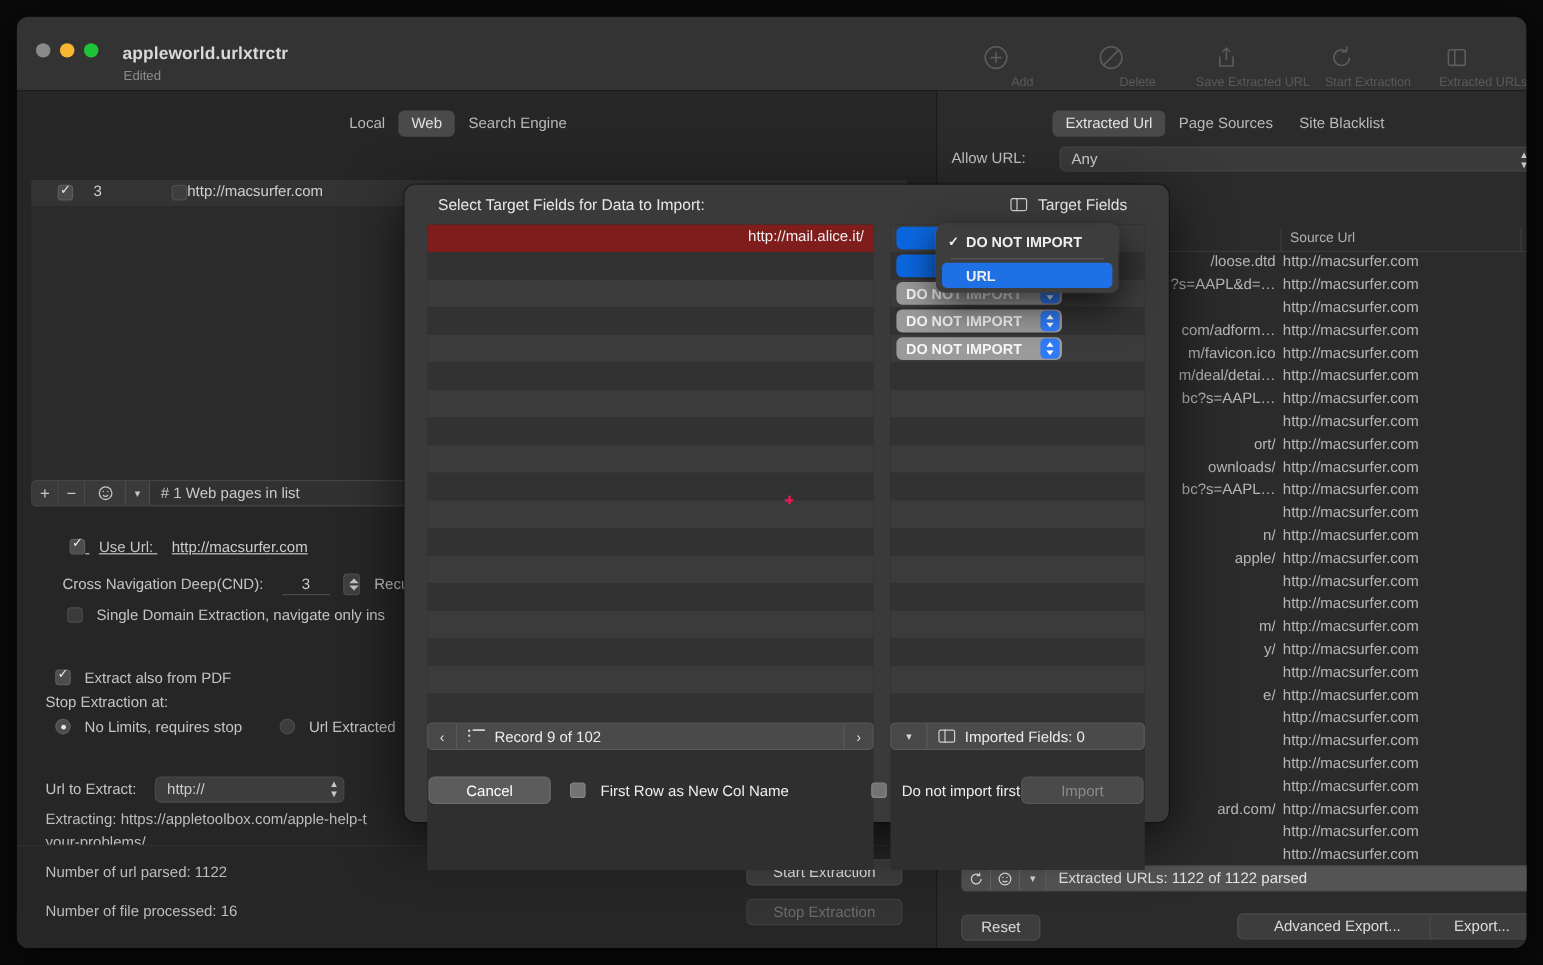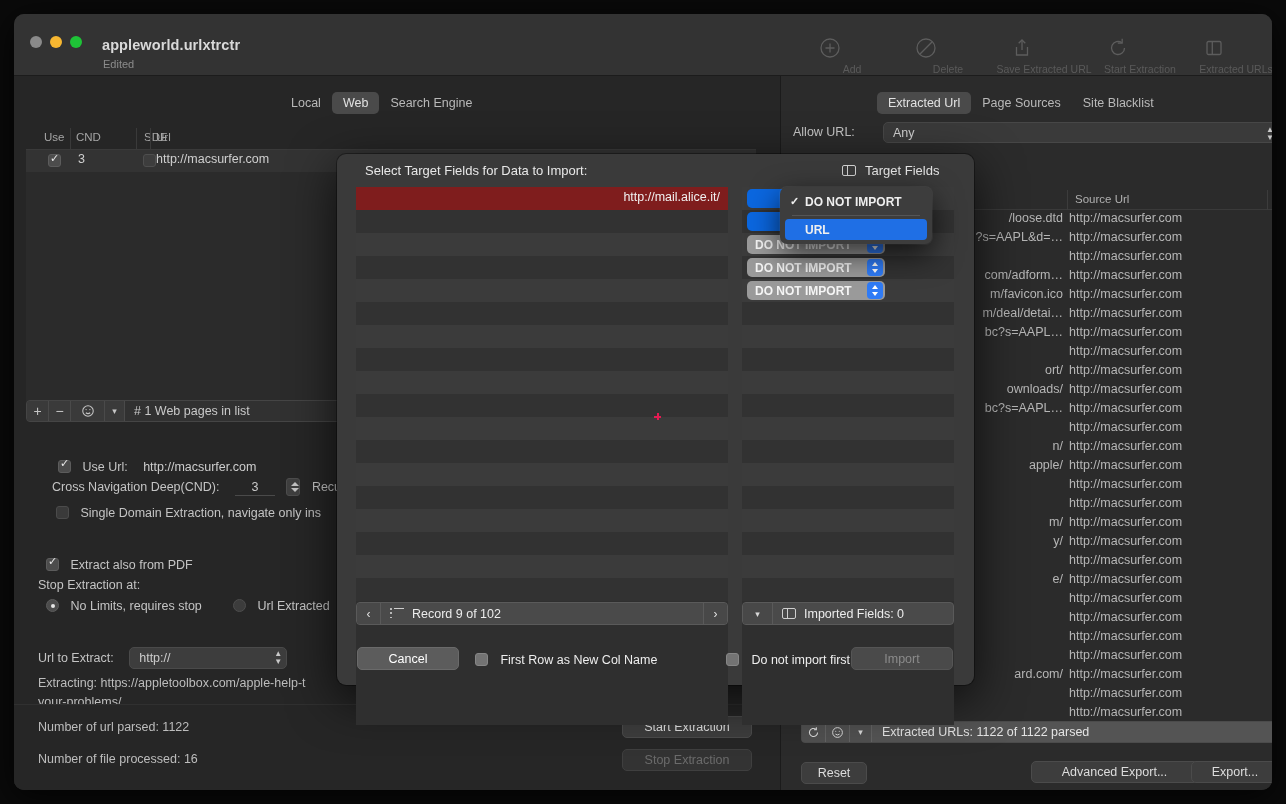--- a/index.html
+++ b/index.html
@@ -429,29 +429,20 @@
   </div>
 
   <div class="pane-left">
 
     <div class="left-tabs segmented">
       <span class="seg">Local</span>
       <span class="seg on">Web</span>
       <span class="seg">Search Engine</span>
     </div>
 
-    <div class="lt-head">
-      <span class="lt-col-use">Use</span>
-      <span class="lt-col-cnd">CND</span>
-      <span class="lt-col-sde">SDE</span>
-      <span class="lt-col-url">Url</span>
-      <i class="lt-sep" style="left:44px"></i>
-      <i class="lt-sep" style="left:110px"></i>
-      <i class="lt-sep" style="left:124px"></i>
-    </div>
 
     <div class="lt-row">
       <span class="lt-check"></span>
       <span class="lt-cnd">3</span>
       <span class="lt-sde"></span>
       <span class="lt-url">http://macsurfer.com</span>
     </div>
     <div class="lt-body"></div>
 
     <div class="strip">
@@ -462,21 +453,21 @@
           <circle cx="8" cy="8" r="6"></circle>
               <circle cx="5.8" cy="6.4" r=".7" fill="#c6c6c6" stroke="none"></circle>
           <circle cx="10.2" cy="6.4" r=".7" fill="#c6c6c6" stroke="none"></circle>
           <path d="M5.5 10 q2.5 2 5 0"></path>
         </svg>
       </div>
       <div class="strip-btn chev">▾</div>
       <div class="strip-field"># 1 Web pages in list</div>
     </div>
 
-    <div class="row-line" style="left:44px; top:384px;">
+    <div class="row-line" style="left:44px; top:373px;text-decoration:underline;">
       <span class="chk on"></span>
       <span style="margin-left:8px">Use Url:</span>
       <span style="margin-left:12px; color:#cdcdcd">http://macsurfer.com</span>
     </div>
 
     <div class="row-line" style="left:38px; top:402px;">
       <span>Cross Navigation Deep(CND):</span>
       <span class="underline-field" style="margin-left:12px; width:40px; text-align:center">3</span>
       <span class="stepper" style="margin-left:8px"></span>
       <span style="margin-left:8px">Recu</span>

